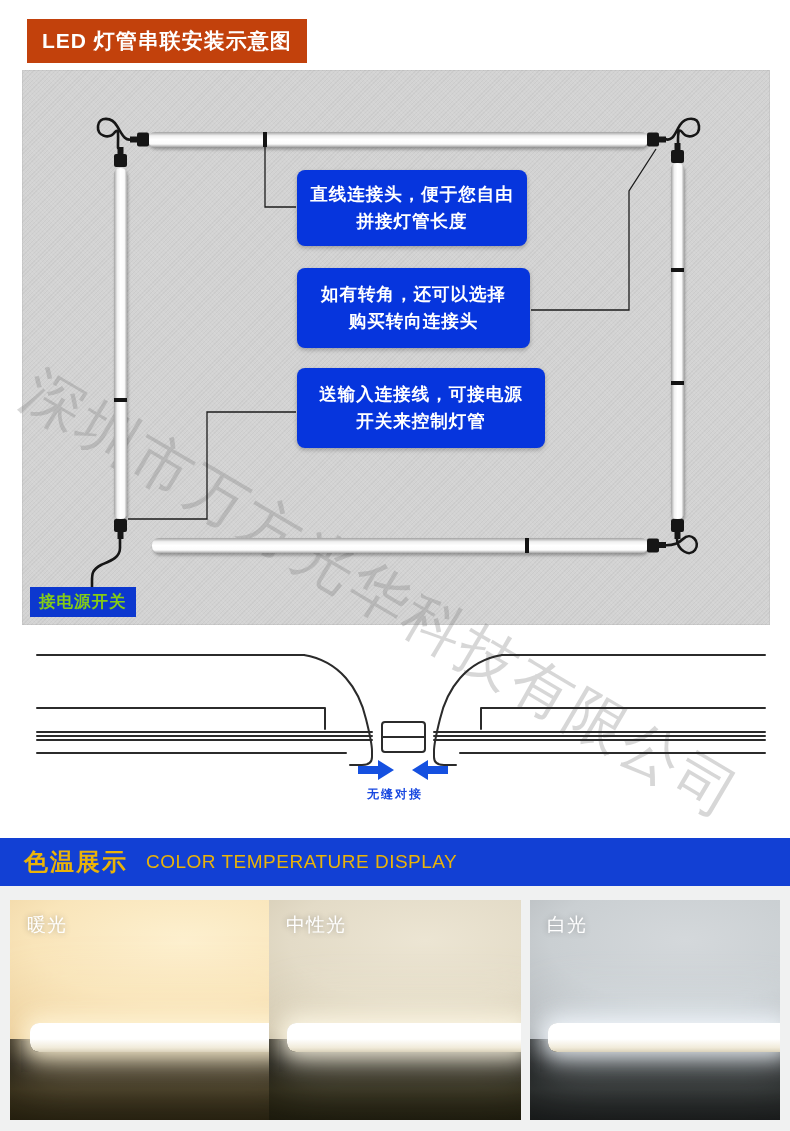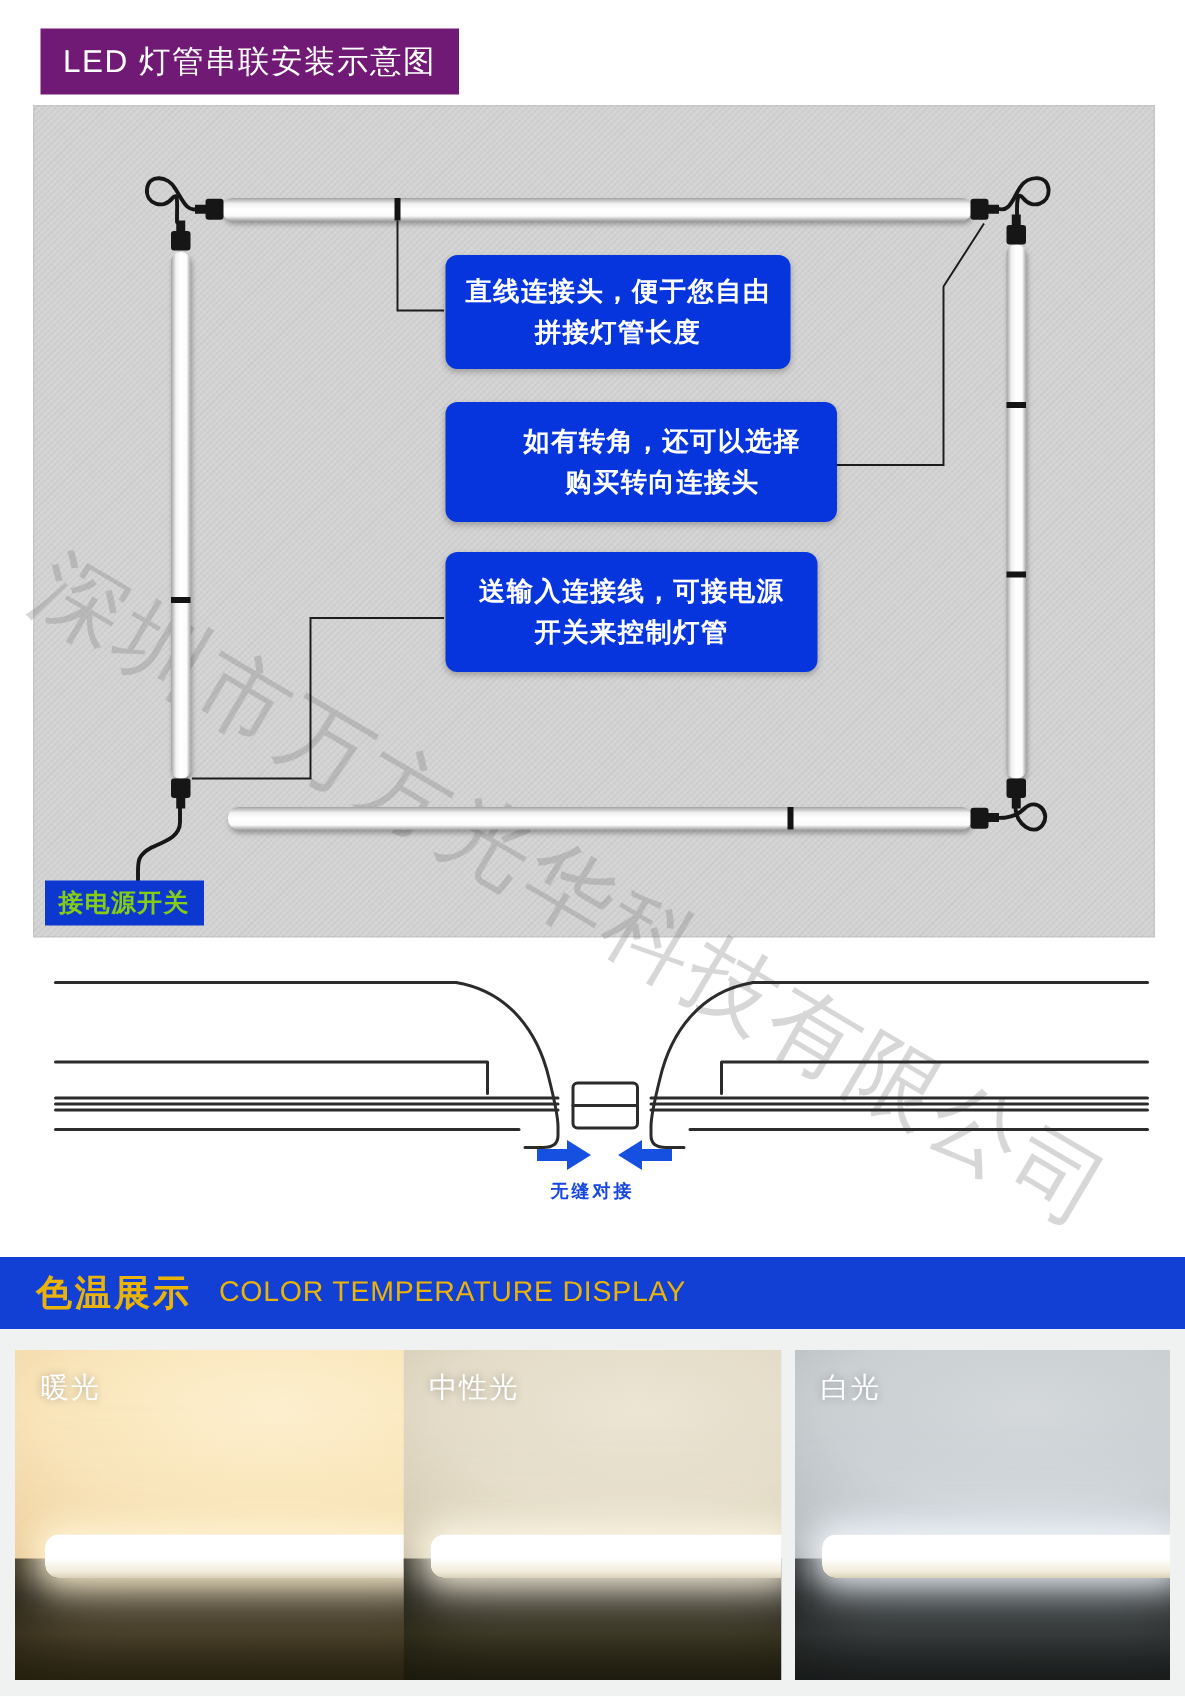--- a/index.html
+++ b/index.html
@@ -4,22 +4,22 @@
 <style>
   html,body{margin:0;padding:0;}
   #page{
     position:relative; width:790px; height:1131px; overflow:hidden;
     background:#ffffff;
     font-family:"Liberation Sans", sans-serif;
   }
   
   .title-badge{
     position:absolute; left:27px; top:19px; z-index:4;
-    background:#701a75; color:#fff;
-    font-size:21px; font-weight:400; letter-spacing:1px;
+    background:#c2410c; color:#fff;
+    font-size:21px; font-weight:700; letter-spacing:1px;
     padding:8px 15px;
   }
   
   .diagram-panel{
     position:absolute; left:22px; top:70px; width:748px; height:555px;
     background:
       repeating-linear-gradient(45deg, rgba(255,255,255,.07) 0 1px, transparent 1px 3px),
       repeating-linear-gradient(-45deg, rgba(0,0,0,.04) 0 1px, transparent 1px 3px),
       #d3d3d3;
     box-shadow: inset 0 0 0 1px rgba(0,0,0,.05);
@@ -27,21 +27,21 @@
   .diagram-svg{position:absolute; left:0; top:0; z-index:2;}
   .callout{
     position:absolute; z-index:3;
     background:#0635dd; color:#fff; border-radius:8px;
     display:flex; flex-direction:column; justify-content:center; align-items:center;
     gap:10px; font-size:17.5px; font-weight:600; letter-spacing:1px;
     box-shadow:0 2px 4px rgba(0,0,0,.25);
     text-align:center; line-height:1;
   }
   .callout-1{left:275px; top:100px; width:230px; height:76px;}
-  .callout-2{left:275px; top:198px; width:233px; height:80px;padding-left:28px;}
+  .callout-2{left:275px; top:198px; width:233px; height:80px;}
   .callout-3{left:275px; top:298px; width:248px; height:80px;}
   .power-label{
     position:absolute; left:8px; top:517px; z-index:3;
     background:#0c38cf; color:#84cc16; font-size:16.5px; font-weight:600;
     padding:4px 9px; letter-spacing:1px;
   }
   
   .watermark{
     position:absolute; left:48px; top:352px; z-index:1;
     font-size:60px; letter-spacing:3px; white-space:nowrap;

